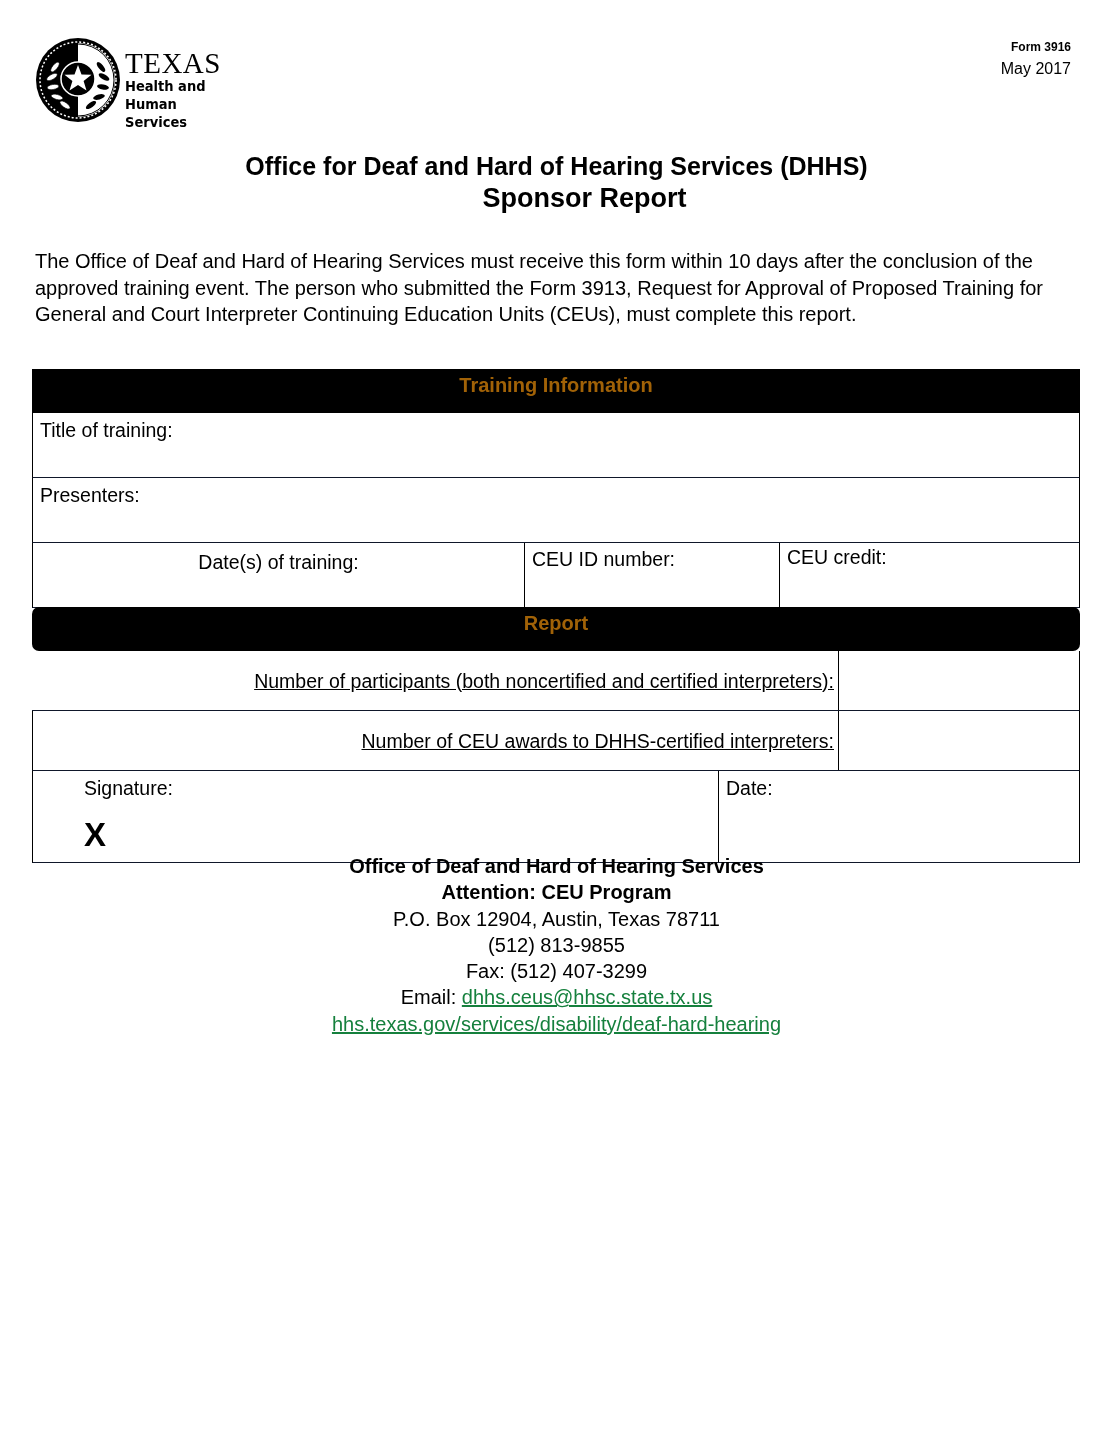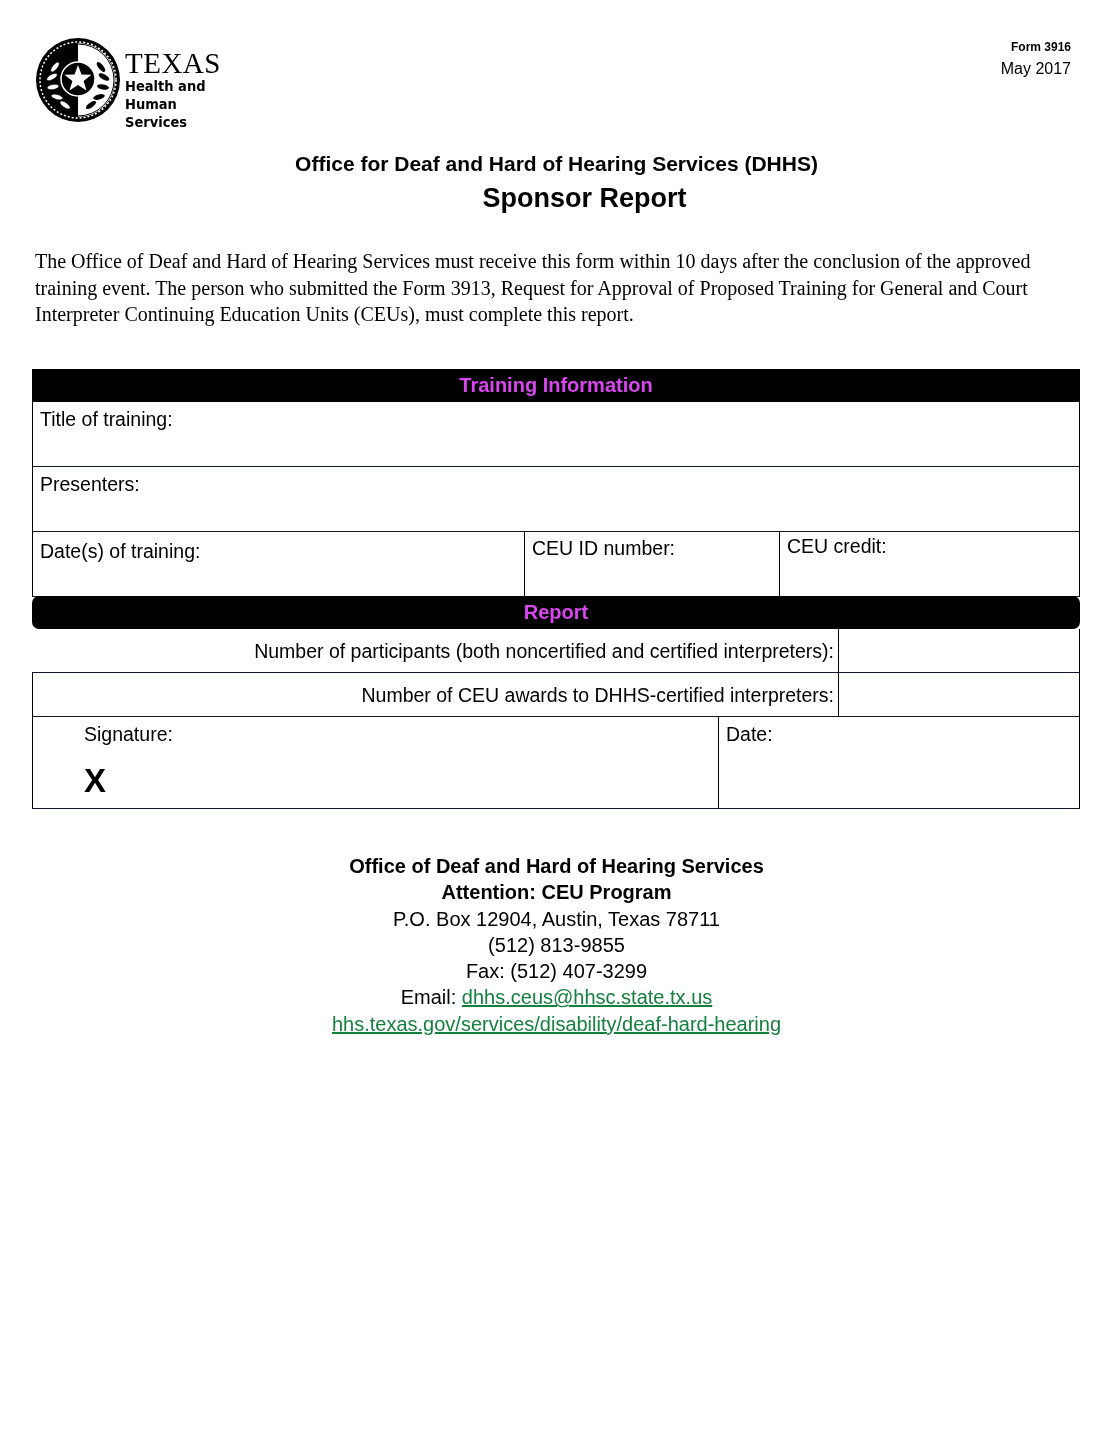--- a/index.html
+++ b/index.html
@@ -10,33 +10,33 @@
   .logo { position: absolute; left: 35px; top: 37px; width: 230px; height: 90px; }
   .seal { position: absolute; left: 0; top: 0; width: 86px; height: 86px; }
   .logo-text { position: absolute; left: 90px; top: 12px; }
   .logo-texas { font-family: "Liberation Serif", serif; font-size: 29px; line-height: 28px; letter-spacing: 0.5px; }
   .logo-sub { font-family: "DejaVu Sans", sans-serif; font-weight: bold; font-size: 14.5px; line-height: 18px; transform: scaleX(0.9); transform-origin: left; }
 
   .form-meta { position: absolute; right: 42px; top: 37px; text-align: right; }
   .form-number { font-weight: bold; font-size: 12px; line-height: 20px; }
   .form-date { font-size: 16px; line-height: 24px; }
 
-  .office-title { position: absolute; left: 0; width: 1113px; top: 152px; text-align: center; font-weight: bold; font-size: 21px; }
+  .office-title { position: absolute; left: 0; width: 1113px; top: 152px; text-align: center; font-weight: bold; font-size: 25px; }
   .doc-title { position: absolute; left: 0; width: 1113px; top: 183px; text-align: center; font-weight: bold; font-size: 27px; padding-left: 28px; }
 
-  .intro { position: absolute; left: 35px; top: 248px; width: 1045px; font-size: 20px; line-height: 26.5px; font-family: Liberation Serif, serif; }
+  .intro { position: absolute; left: 35px; top: 248px; width: 1045px; font-size: 20px; line-height: 26.5px; }
 
   .form-table { position: absolute; left: 32px; top: 369px; width: 1048px; }
-  .band { background: #000; color: #d946ef; font-weight: bold; font-size: 20px; text-align: center; height: 33px; line-height: 33px; }
+  .band { background: #000; color: #a16207; font-weight: bold; font-size: 20px; text-align: center; height: 44px; line-height: 33px; }
   .row { display: flex; border-left: 1px solid #000; border-right: 1px solid #000; border-bottom: 1px solid #0f172a; box-sizing: border-box; }
   .cell { box-sizing: border-box; padding: 5px 7px; font-size: 19.5px; line-height: 24px; }
   .cell + .cell { border-left: 1px solid #000; }
   .label { display: block; }
   .h65 { height: 65px; }
-  .h52 { height: 44px; }
+  .h52 { height: 60px; text-decoration: underline; }
   .h92 { height: 92px; }
   .right-label { text-align: right; display: flex; align-items: center; justify-content: flex-end; padding-right: 4px; }
   .sig-x { font-weight: bold; font-size: 33px; line-height: 34px; margin-top: 18px; display: block; }
 
   .return { position: absolute; left: 0; width: 1113px; top: 853px; text-align: center; font-size: 20px; line-height: 26.3px; }
   .return .b { font-weight: bold; }
   .return a { color: #15803d; text-decoration: underline; }
 </style>
 </head>
 <body>
@@ -92,21 +92,21 @@
   </div>
 
   <div class="row h65">
     <div class="cell" style="width:100%;">
       <span class="label">Presenters:</span>
       <span></span>
     </div>
   </div>
 
   <div class="row h65">
-    <div class="cell" style="width:491px; padding-top:7px;">
+    <div class="cell" style="width:491px; padding-top:7px;text-align:center;">
       <span class="label">Date(s) of training:</span>
       <span></span>
     </div>
     <div class="cell" style="width:255px; padding-top:4px;">
       <span class="label">CEU ID number:</span>
       <span></span>
     </div>
     <div class="cell" style="flex:1; padding-top:2px;">
       <span class="label">CEU credit:</span>
       <span></span>

